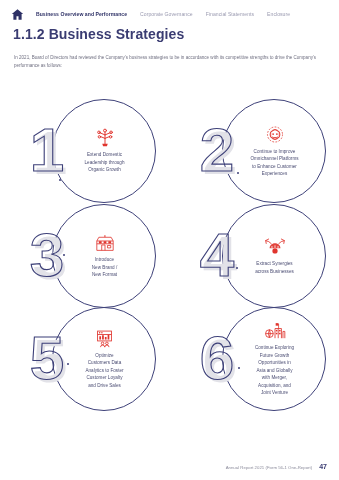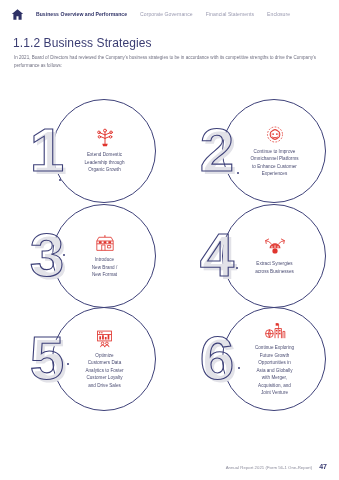--- a/index.html
+++ b/index.html
@@ -53,24 +53,24 @@
     cursor: pointer;
   }
   .nav-item.active {
     color: #2e3166;
     font-weight: bold;
   }
 
   
   .section-title {
     position: absolute;
-    top: 36px;
+    top: 26px;
     left: 13px;
-    font-size: 12px;
-    font-weight: normal;
+    font-size: 14px;
+    font-weight: bold;
     color: #3a3c72;
     letter-spacing: 0.1px;
   }
 
   
   .intro {
     position: absolute;
     top: 54px;
     left: 14px;
     width: 310px;

